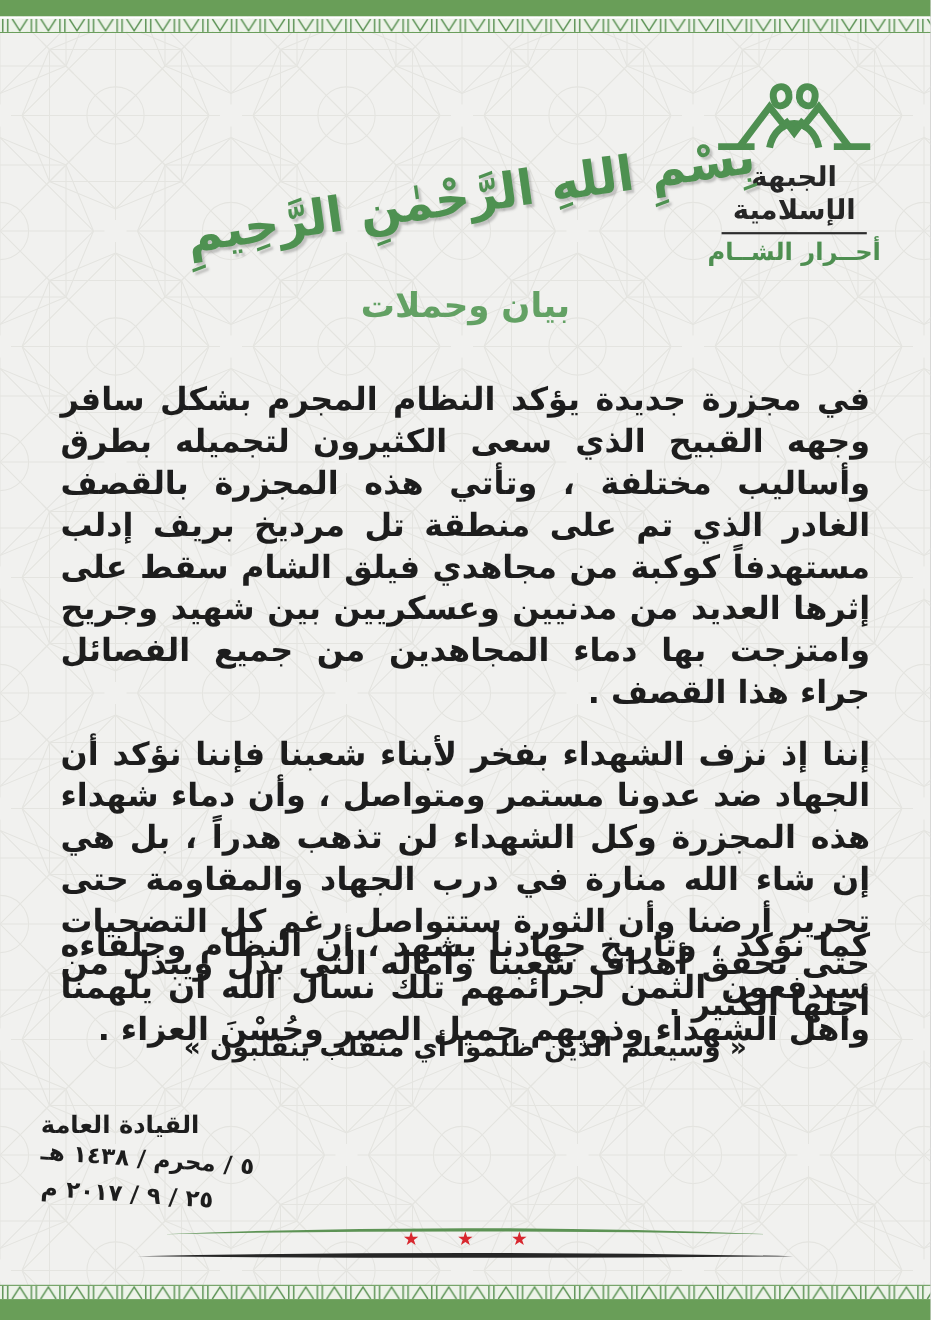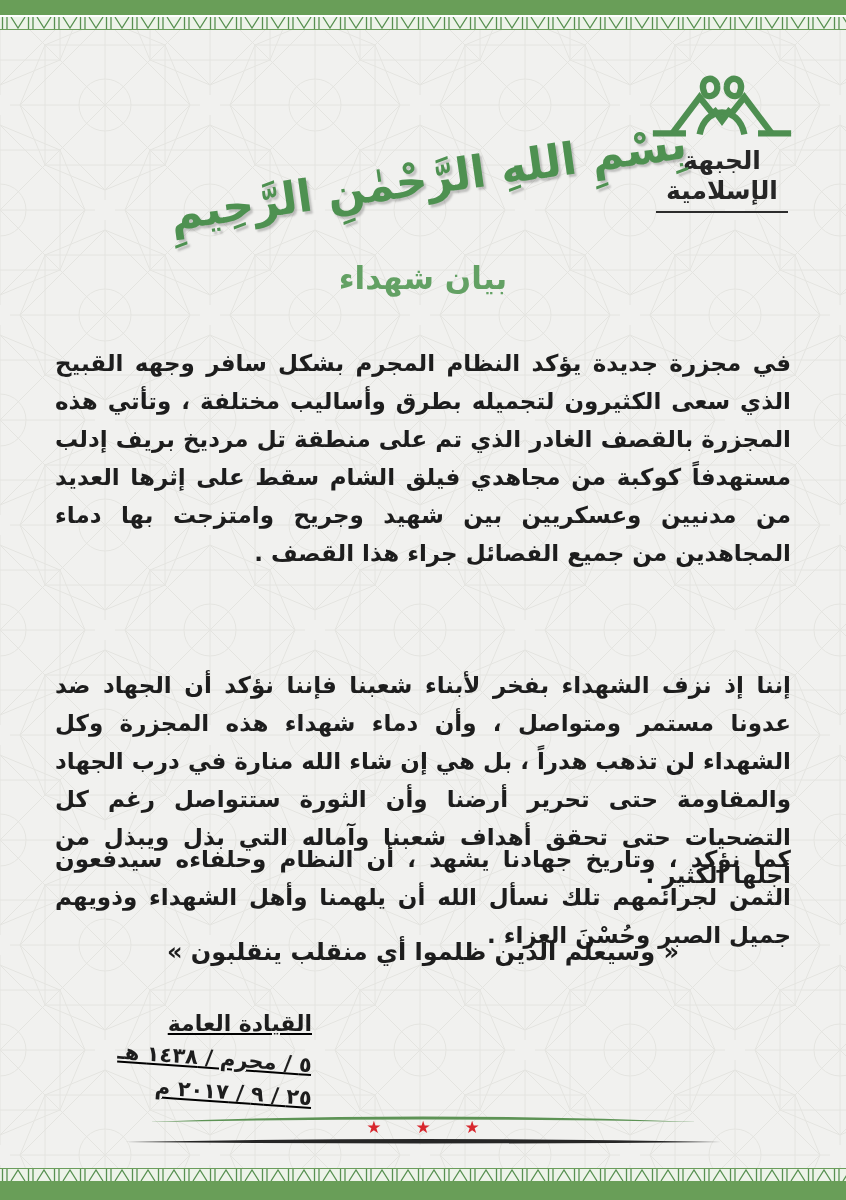--- a/index.html
+++ b/index.html
@@ -45,31 +45,31 @@
   
   .doc-title {
     top:260px; left:0; width:100%; text-align:center;
     font-size:31px; font-weight:bold; color:#63a164; direction:rtl;
   }
 
   
   .para {
     left:55px; width:736px;
     direction:rtl; text-align:justify; text-align-last:right;
-    font-size:23px; font-weight:bold; color:#1d1d1d; line-height:38px;
+    font-size:29px; font-weight:bold; color:#1d1d1d; line-height:38px;
   }
   .p1 { top:344px; } .p2 { top:546px; } .p3 { top:642px;margin-top:24px; } .p4 { top:840px; }
 
   .quote {
     top:938px; left:0; width:100%; text-align:center;
     font-size:24px; font-weight:bold; color:#1d1d1d; direction:rtl;
   }
 
   
-  .signature { top:1008px; left:52px; width:260px; text-align:right; direction:rtl;text-decoration:underline; }
+  .signature { top:1008px; left:37px; width:260px; text-align:left; direction:rtl; }
   .sig-issuer { font-size:22px; font-weight:bold; color:#1d1d1d; line-height:32px; }
   .sig-date {
     font-size:21px; font-weight:bold; color:#1d1d1d; line-height:33px;
     transform:rotate(4deg); transform-origin:center;
   }
 
   
   .divider { top:1104px; left:123px; width:600px; height:48px; }
   .divider svg { position:absolute; left:0; display:block; }
   .swash-green { top:6px; }
@@ -141,25 +141,26 @@
         <path d="M24,65 L52,28 L68,48"></path>
         <path d="M126,65 L98,28 L82,48"></path>
         <path d="M52,66 C58,36 92,36 98,66"></path>
         <path d="M57,24 C50,8 68,4 70,16 C72,26 60,30 57,24 Z"></path>
         <path d="M93,24 C100,8 82,4 80,16 C78,26 90,30 93,24 Z"></path>
         <path d="M66,40 L75,52 L84,40"></path>
       </g>
     </svg>
     <div class="org-title">الجبهة الإسلامية</div>
     <div class="org-divider"></div>
+    <div class="org-name">أحــرار الشــام</div>
   </div>
 
   <div class="layer basmala">بِسْمِ اللهِ الرَّحْمٰنِ الرَّحِيمِ</div>
 
-  <div class="layer doc-title">بيان شهداء</div>
+  <div class="layer doc-title">بيان وحملات</div>
 
   <div class="layer para p1">في مجزرة جديدة يؤكد النظام المجرم بشكل سافر وجهه القبيح الذي سعى الكثيرون لتجميله بطرق وأساليب مختلفة ، وتأتي هذه المجزرة بالقصف الغادر الذي تم على منطقة تل مرديخ بريف إدلب مستهدفاً كوكبة من مجاهدي فيلق الشام سقط على إثرها العديد من مدنيين وعسكريين بين شهيد وجريح وامتزجت بها دماء المجاهدين من جميع الفصائل جراء هذا القصف .</div>
   <div class="layer para p3">إننا إذ نزف الشهداء بفخر لأبناء شعبنا فإننا نؤكد أن الجهاد ضد عدونا مستمر ومتواصل ، وأن دماء شهداء هذه المجزرة وكل الشهداء لن تذهب هدراً ، بل هي إن شاء الله منارة في درب الجهاد والمقاومة حتى تحرير أرضنا وأن الثورة ستتواصل رغم كل التضحيات حتى تحقق أهداف شعبنا وآماله التي بذل ويبذل من أجلها الكثير .</div>
   <div class="layer quote">« وسيعلم الذين ظلموا أي منقلب ينقلبون »</div>
 
   <div class="layer para p4">كما نؤكد ، وتاريخ جهادنا يشهد ، أن النظام وحلفاءه سيدفعون الثمن لجرائمهم تلك نسأل الله أن يلهمنا وأهل الشهداء وذويهم جميل الصبر وحُسْنَ العزاء .</div>
 
   <div class="layer signature">
     <div class="sig-issuer">القيادة العامة</div>
     <div class="sig-date">٥ / محرم / ١٤٣٨ هـ</div>

